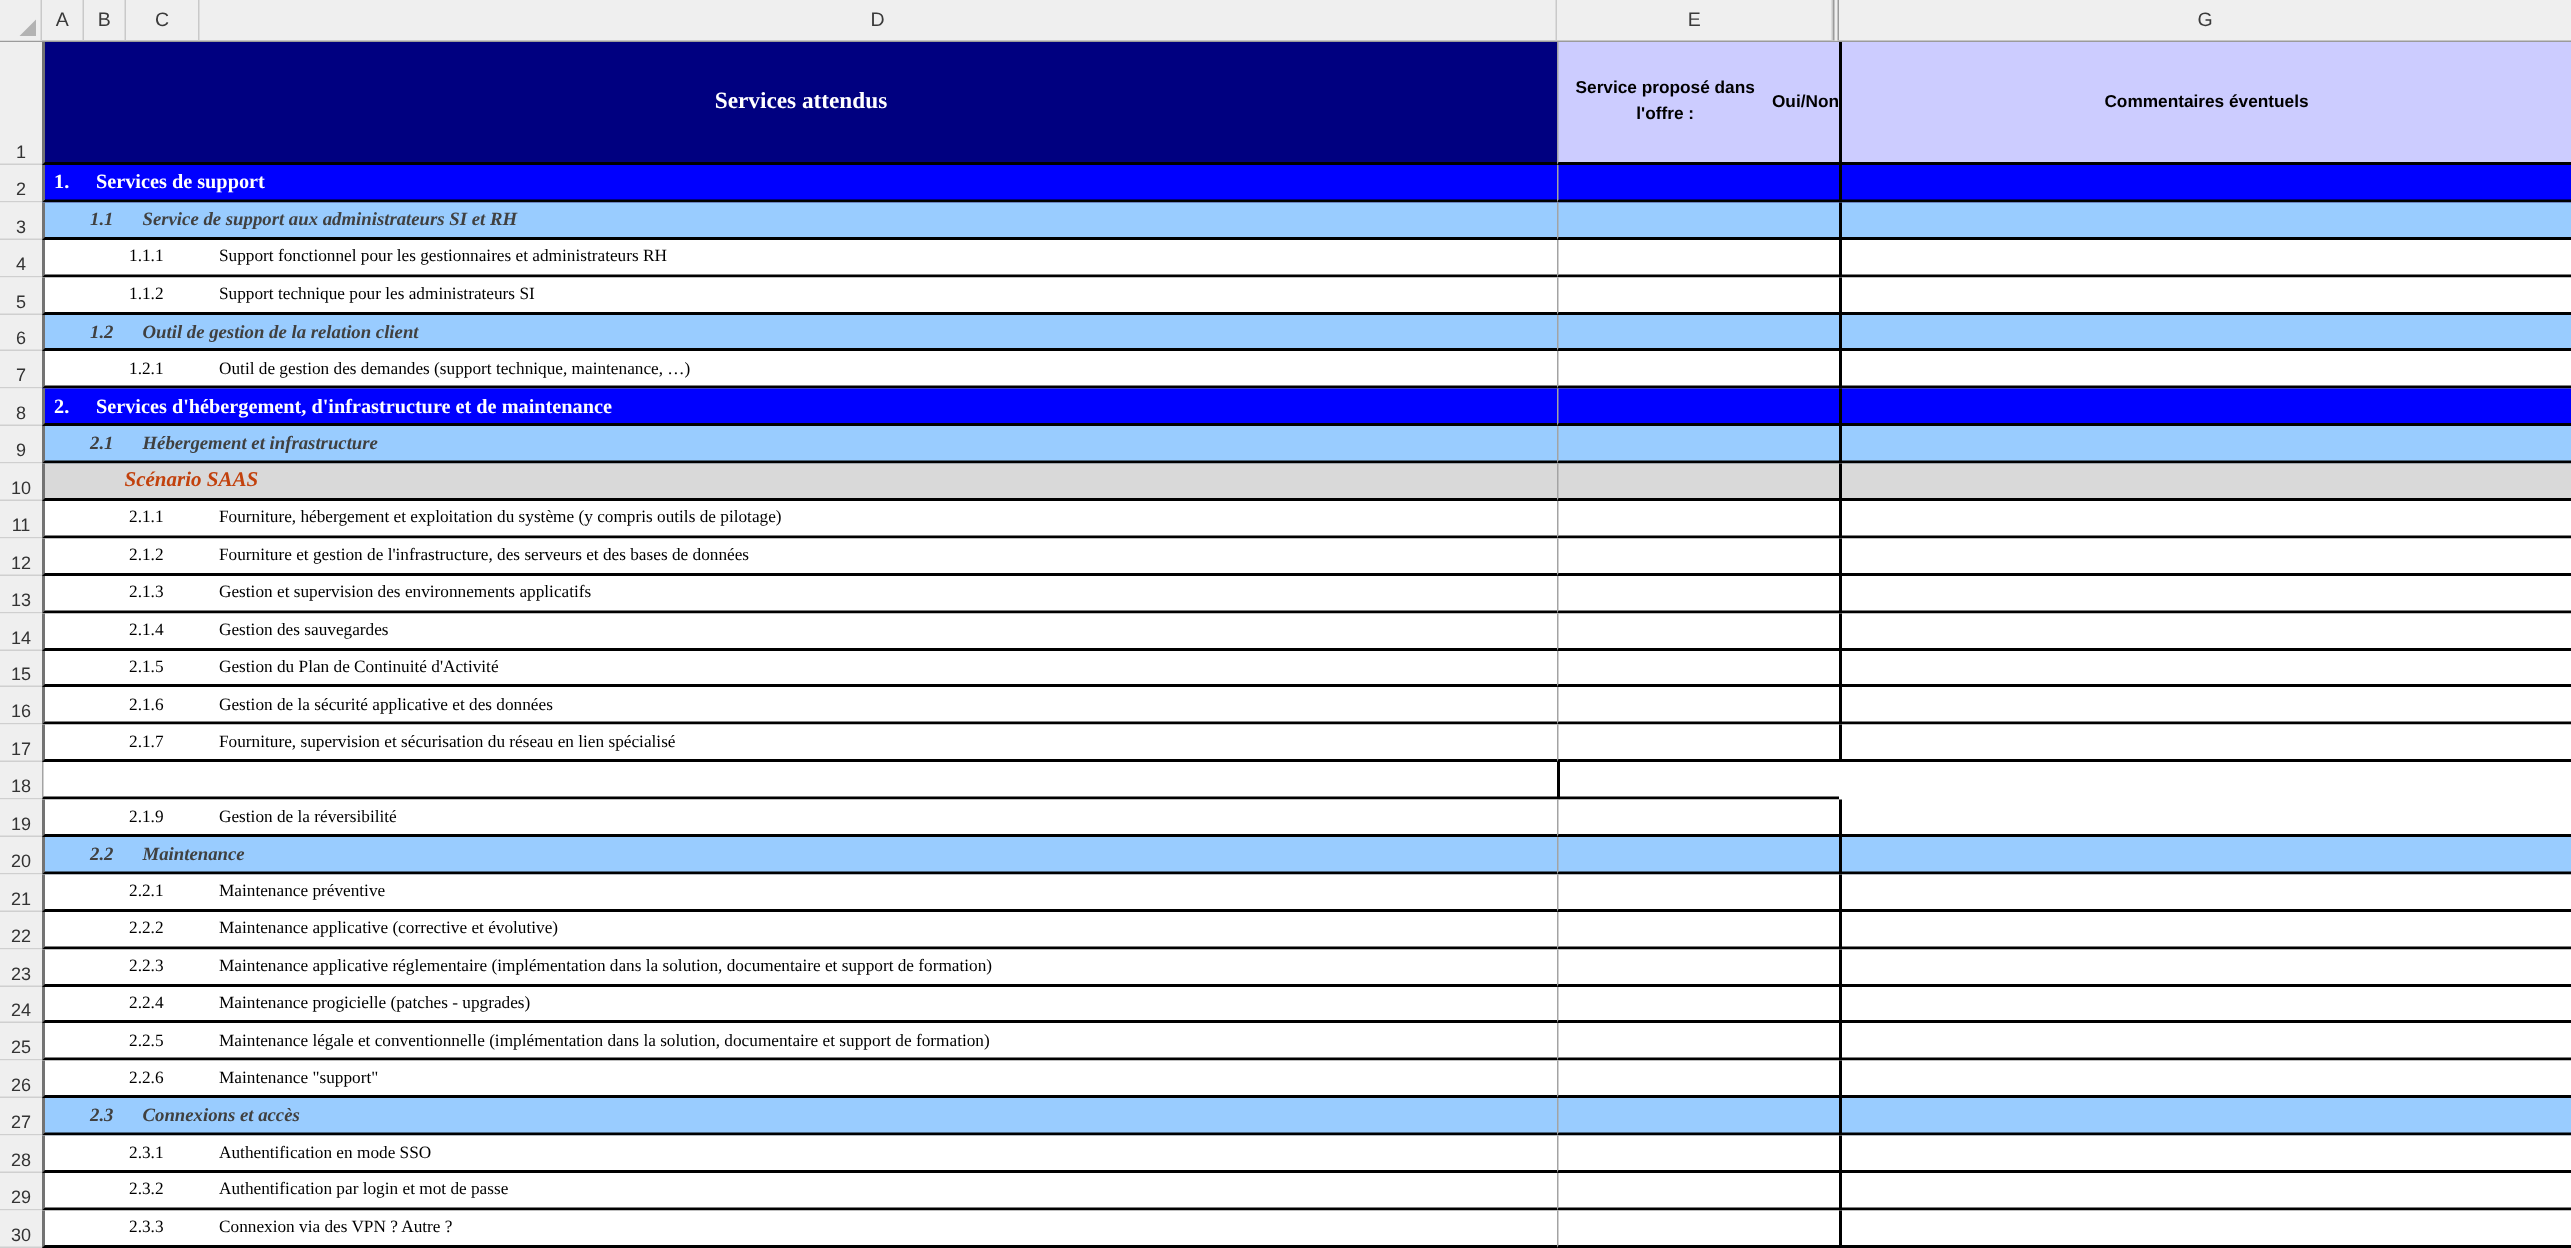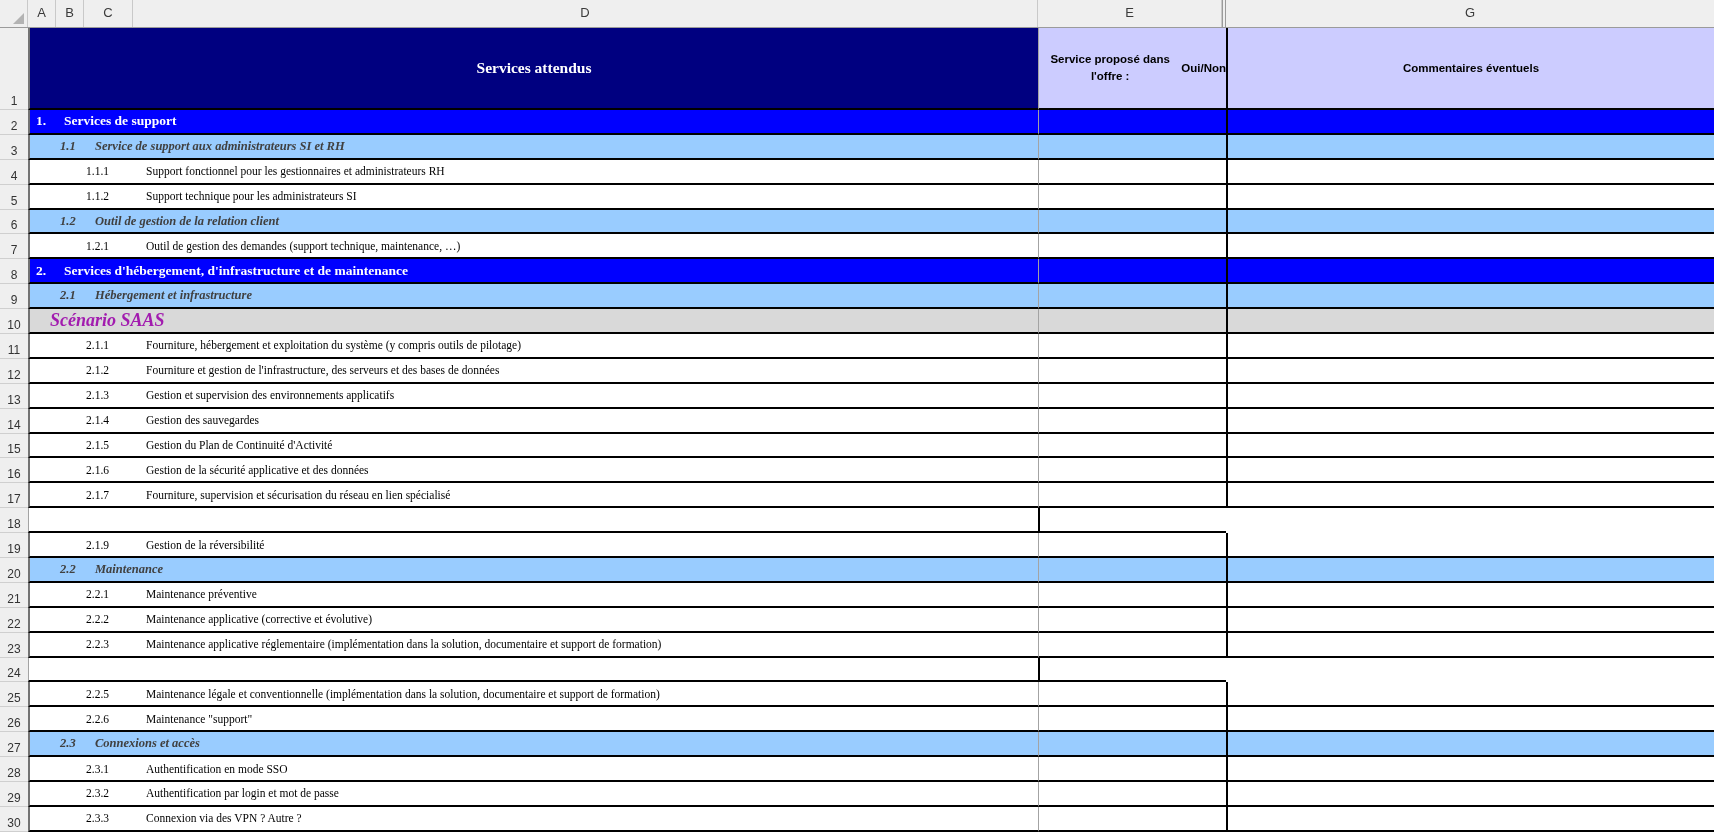--- a/index.html
+++ b/index.html
@@ -93,21 +93,21 @@
     padding-left:6px;color:#fff;font-weight:bold;font-size:13.5px;
   }
   .t-section .code{display:inline-block;width:28px;flex:none;}
   .t-sub .cmain,.t-sub .ce,.t-sub .cg{background:#99ccff;}
   .t-sub .cmain{
     padding-left:30px;color:#404040;font-weight:bold;font-style:italic;font-size:12.5px;
   }
   .t-sub .code{display:inline-block;width:35px;flex:none;}
   .t-scenario .cmain,.t-scenario .ce,.t-scenario .cg{background:#d9d9d9;}
   .t-scenario .cmain{
-    padding-left:20px;color:#a21caf;font-weight:bold;font-style:italic;font-size:18px;
+    padding-left:53px;color:#c2410c;font-weight:bold;font-style:italic;font-size:14px;
   }
   .t-item .cmain,.t-item .ce,.t-item .cg{background:#ffffff;}
   .t-item .cmain{
     padding-left:56px;color:#000;font-size:11.5px;
   }
   .t-item .code{display:inline-block;width:60px;flex:none;}
 </style>
 </head>
 <body>
 
@@ -330,20 +330,24 @@
     <div class="gut">23</div>
     <div class="cmain">
       <span class="code">2.2.3</span>
       <span class="lbl">Maintenance applicative réglementaire (implémentation dans la solution, documentaire et support de formation)</span>
     </div>
     <div class="ce"></div>
     <div class="cg"></div>
   </div>
       <div class="xrow t-item">
     <div class="gut">24</div>
+    <div class="cmain">
+      <span class="code">2.2.4</span>
+      <span class="lbl">Maintenance progicielle (patches - upgrades)</span>
+    </div>
     <div class="ce"></div>
     <div class="cg"></div>
   </div>
       <div class="xrow t-item">
     <div class="gut">25</div>
     <div class="cmain">
       <span class="code">2.2.5</span>
       <span class="lbl">Maintenance légale et conventionnelle (implémentation dans la solution, documentaire et support de formation)</span>
     </div>
     <div class="ce"></div>

